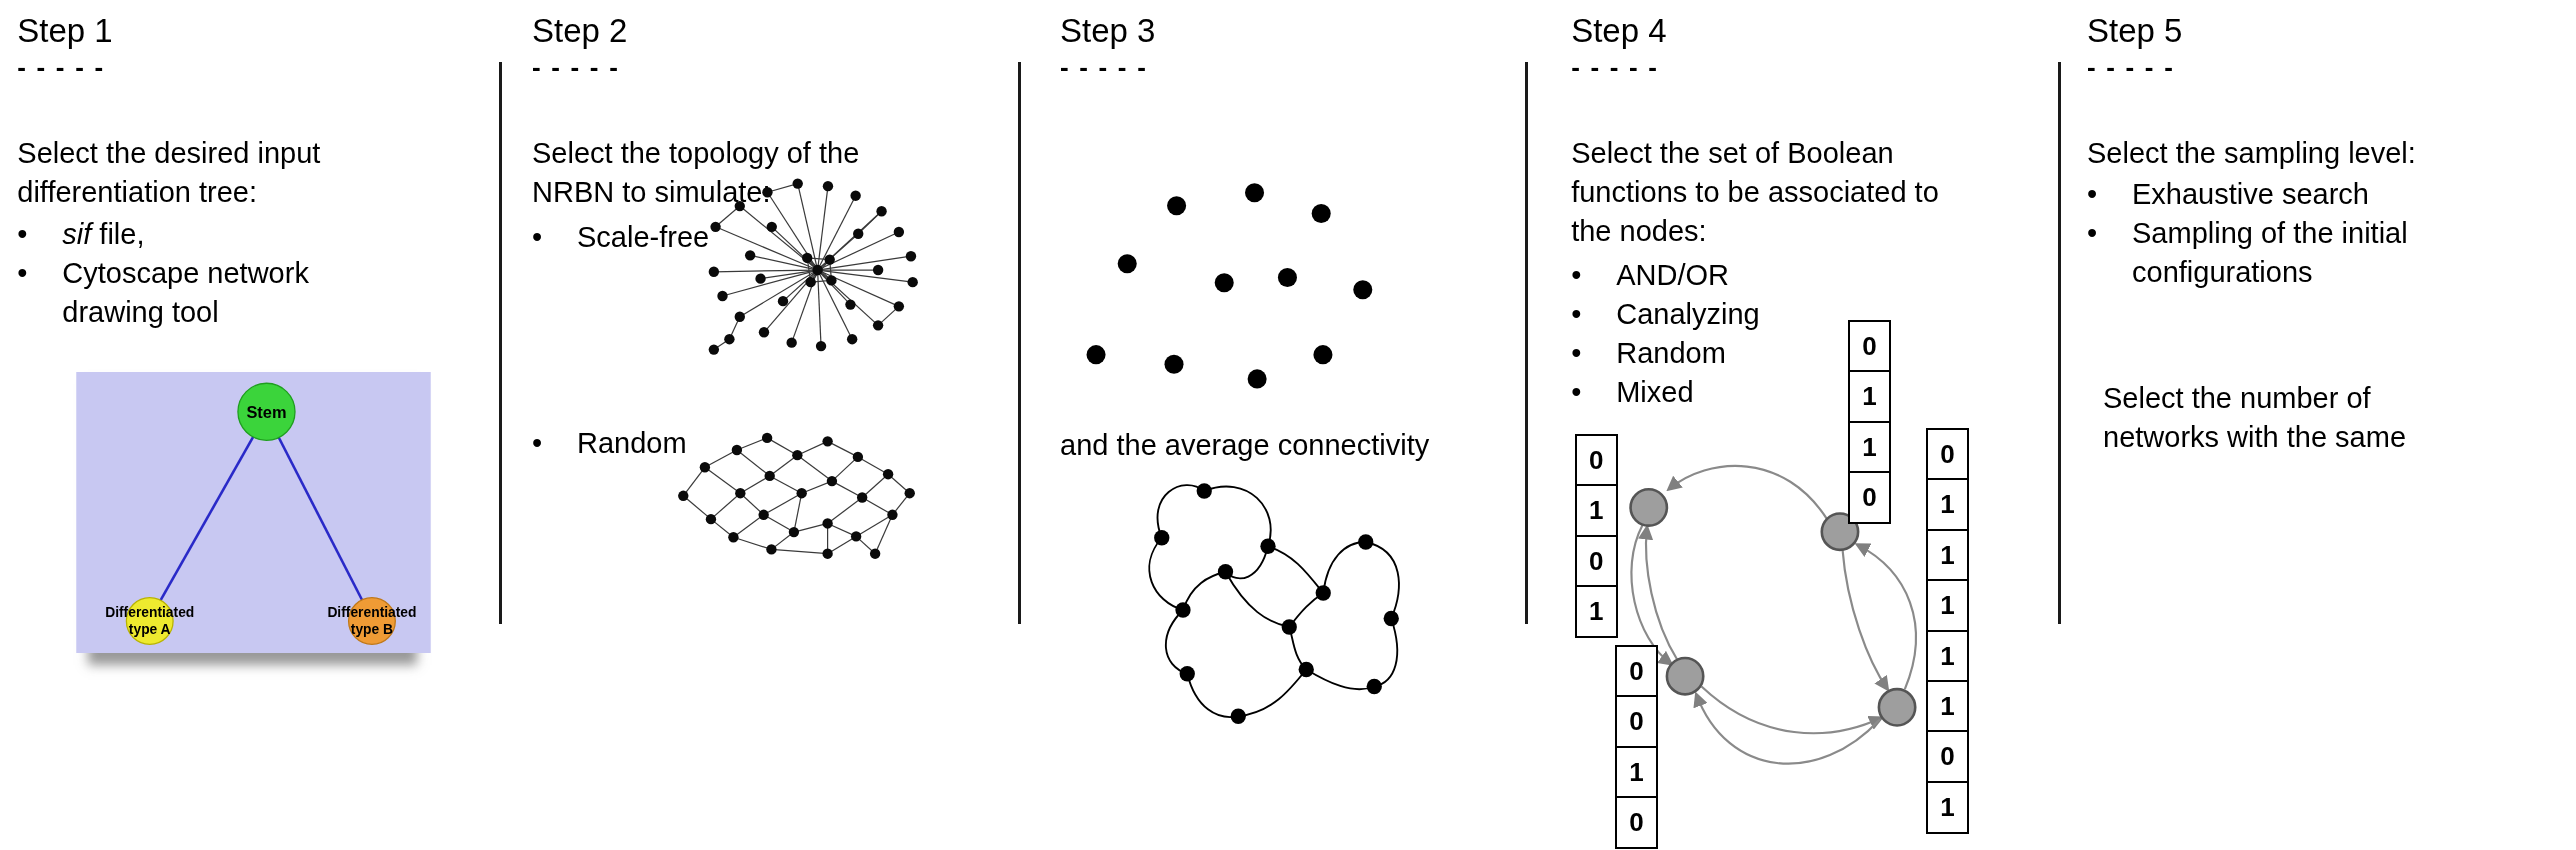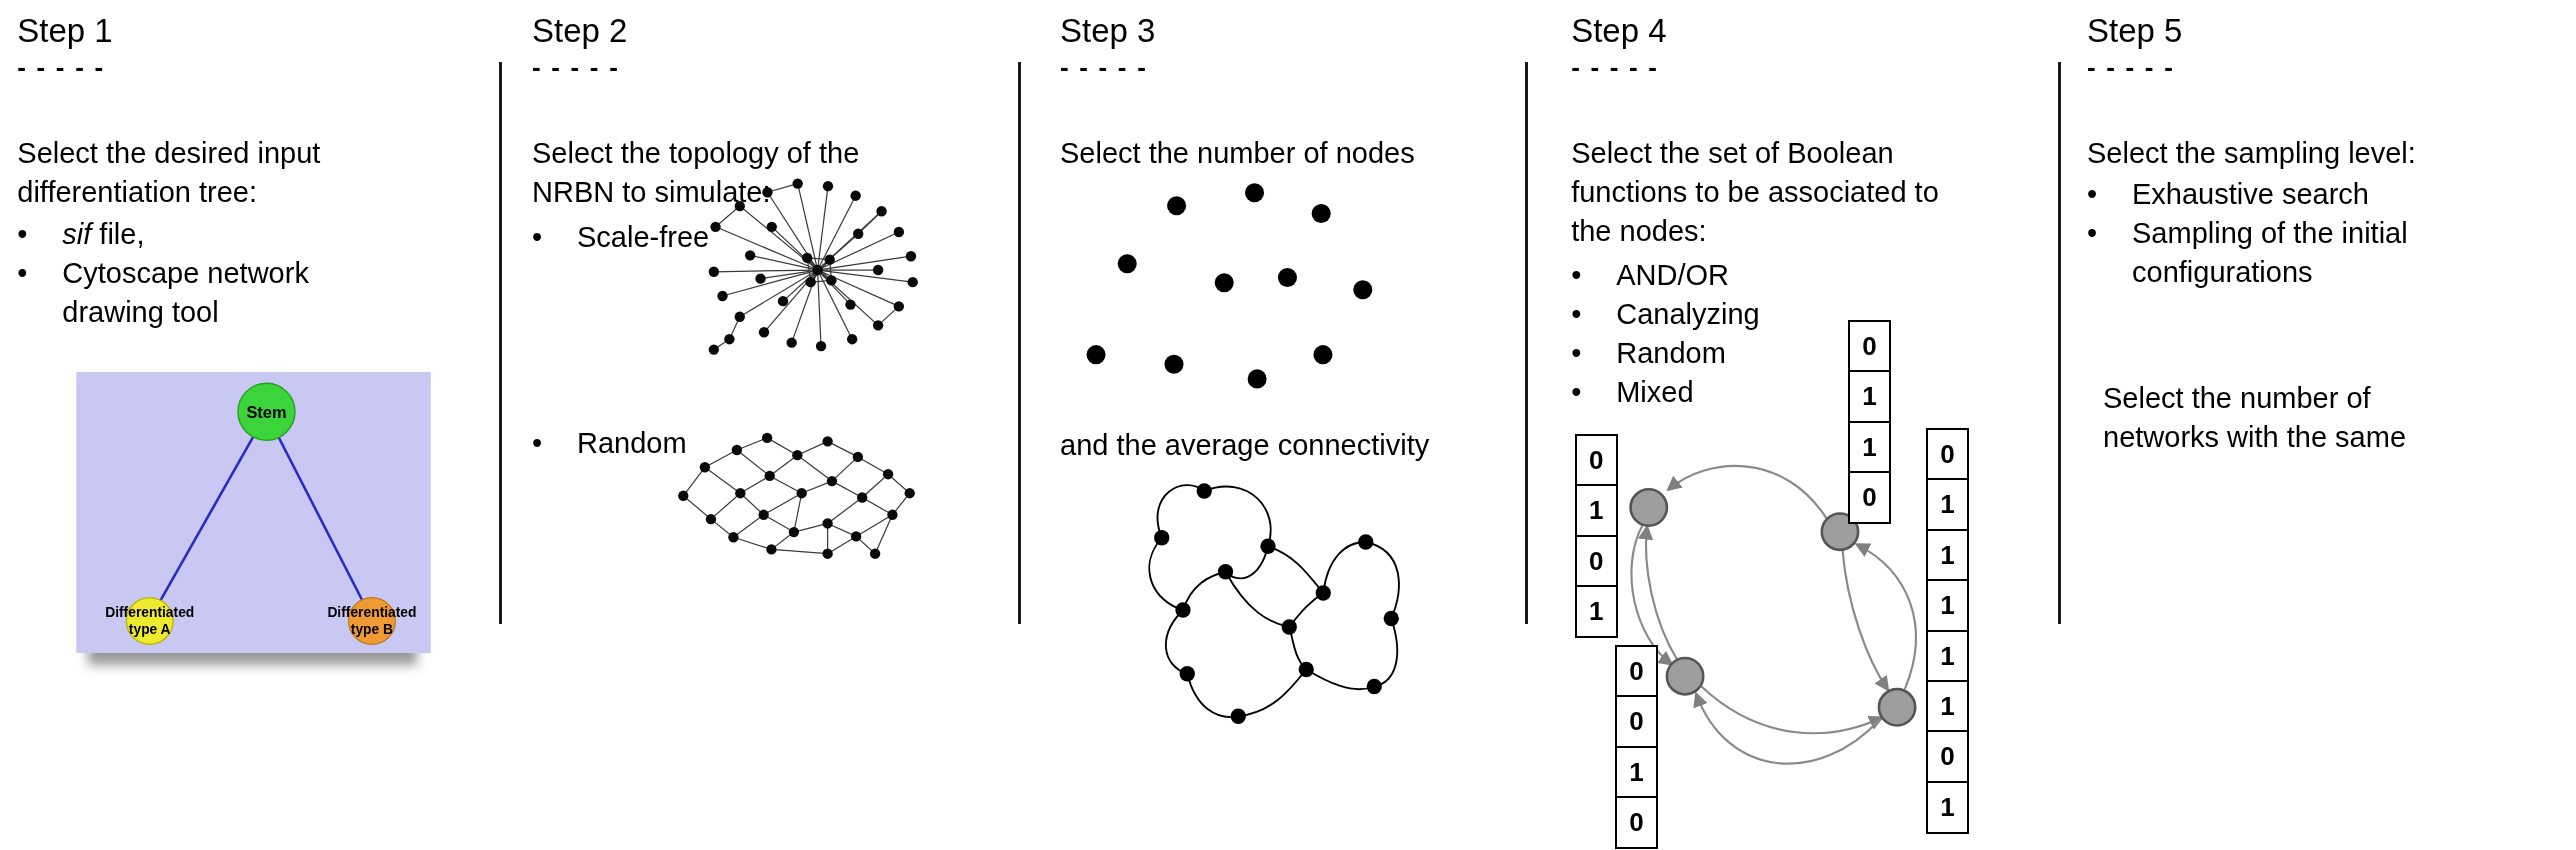--- a/index.html
+++ b/index.html
@@ -237,21 +237,20 @@
       <circle cx="262" cy="127" r="6"></circle>
         <circle cx="242" cy="172" r="6"></circle>
         <circle cx="282" cy="102" r="6"></circle>
     </g>
   </svg>
 </div>
 
 <div class="col" style="left:1060px; width:465px;">
   <div class="step-title" style="left:0; top:12px;">Step 3</div>
   <div class="dashes" style="left:0; top:52px;">- - - - -</div>
-  <div class="para" style="left:0; top:134px; width:459px;"><span>Select the </span><span class="b">number of nodes</span></div>
 
   <svg class="graphic" style="left:17.3px; top:177px;" width="433" height="215" viewBox="0 0 500 248">
     <g fill="#000">
       <circle cx="115" cy="33" r="11"></circle>
         <circle cx="205" cy="18" r="11"></circle>
         <circle cx="282" cy="42" r="11"></circle>
       <circle cx="58" cy="100" r="11"></circle>
         <circle cx="170" cy="122" r="11"></circle>
         <circle cx="243" cy="116" r="11"></circle>
       <circle cx="330" cy="130" r="11"></circle>

